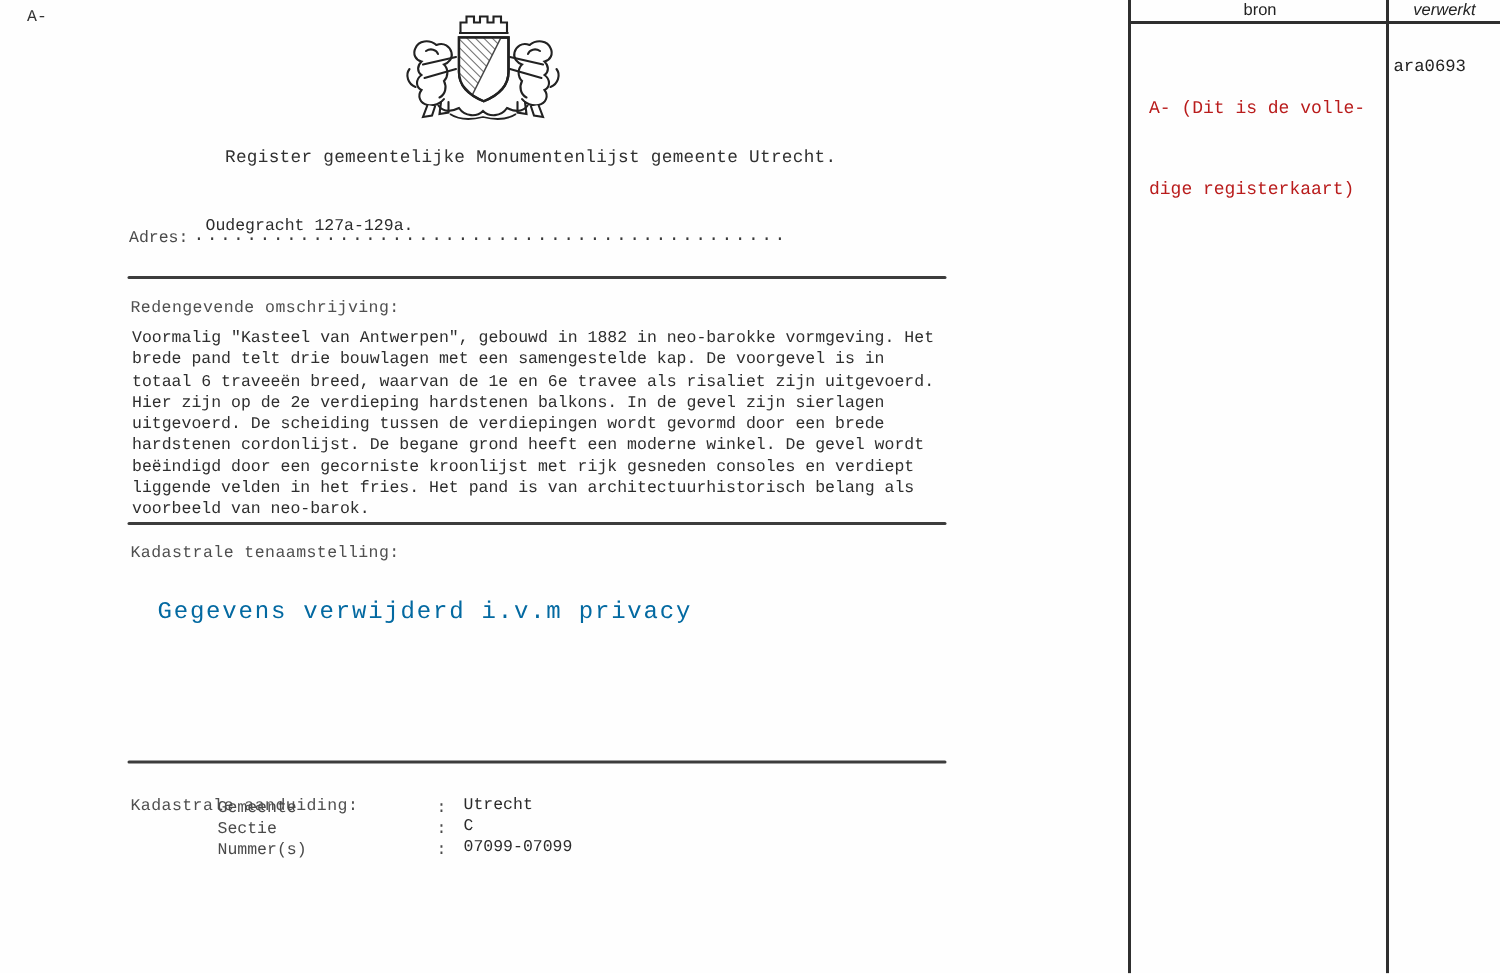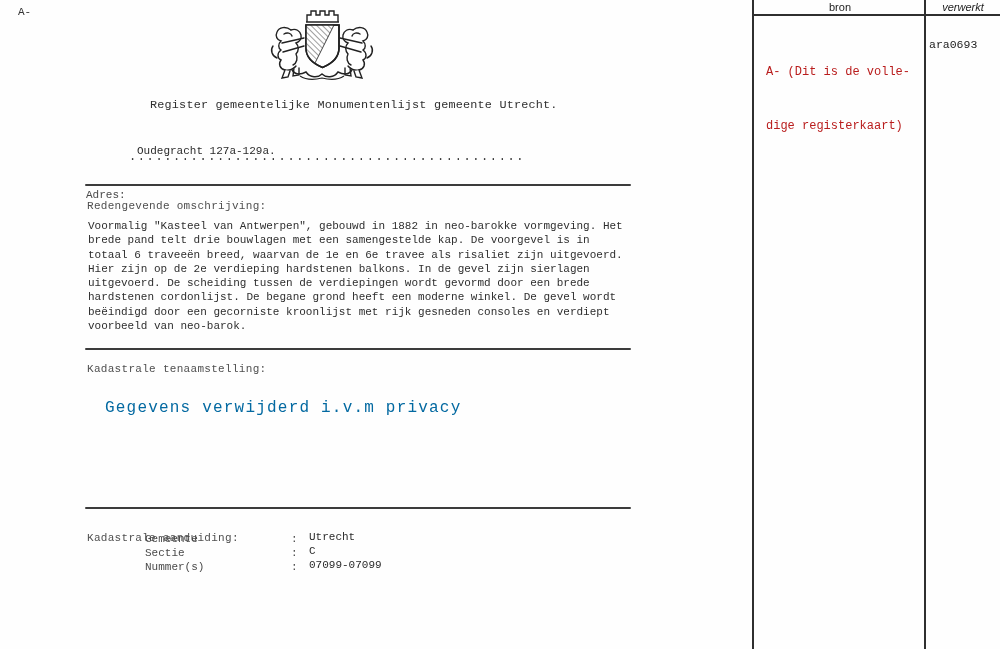--- a/index.html
+++ b/index.html
@@ -11,21 +11,21 @@
     background: #fefefe;
     font-family: "Liberation Mono", "DejaVu Sans Mono", monospace;
     color: #2d2d2d;
     overflow: hidden;
   }
   .abs { position: absolute; }
   .sans { font-family: "Liberation Sans", "DejaVu Sans", sans-serif; }
   .corner-mark { left: 18px; top: 6px; font-size: 11px; color: #333; }
   .emblem { left: 266px; top: 8px; width: 112px; height: 76px; }
   .doc-title { left: 150px; top: 98px; font-size: 11.8px; color: #303030; letter-spacing: 0.2px; }
-  .adres-label { left: 86px; top: 153px; font-size: 11px; color: #4a4a4a; margin-top: 36px; }
+  .adres-label { left: 86px; top: 153px; font-size: 11px; color: #4a4a4a; }
   .adres-value { left: 137px; top: 145px; font-size: 11px; color: #2b2b2b; }
   .adres-dots { left: 129px; top: 150px; font-size: 12px; color: #3a3a3a; letter-spacing: 1.6px; }
   .hrule { left: 85px; width: 546px; height: 2px; background: #3c3c3c; border-radius: 1px; }
   .rule-1 { top: 184px; }
   .rule-2 { top: 348px; }
   .rule-3 { top: 507px; }
   .section-label { font-size: 11px; color: #4f4f4f; letter-spacing: 0.3px; }
   .redengevend-label { left: 87px; top: 200px; }
   .description { left: 88px; top: 219px; width: 556px; font-size: 11px; line-height: 14.3px; color: #2e2e2e; }
   .description div { white-space: pre; }
@@ -107,20 +107,21 @@
 
   <div class="abs section-label redengevend-label">Redengevende omschrijving:</div>
   <div class="abs description">
     <div>Voormalig "Kasteel van Antwerpen", gebouwd in 1882 in neo-barokke vormgeving. Het</div>
     <div>brede pand telt drie bouwlagen met een samengestelde kap. De voorgevel is in</div>
     <div>totaal 6 traveeën breed, waarvan de 1e en 6e travee als risaliet zijn uitgevoerd.</div>
     <div>Hier zijn op de 2e verdieping hardstenen balkons. In de gevel zijn sierlagen</div>
     <div>uitgevoerd. De scheiding tussen de verdiepingen wordt gevormd door een brede</div>
     <div>hardstenen cordonlijst. De begane grond heeft een moderne winkel. De gevel wordt</div>
     <div>beëindigd door een gecorniste kroonlijst met rijk gesneden consoles en verdiept</div>
+    <div>liggende velden in het fries. Het pand is van architectuurhistorisch belang als</div>
     <div>voorbeeld van neo-barok.</div>
   </div>
 
   <div class="abs hrule rule-2"></div>
 
   <div class="abs section-label tenaamstelling-label">Kadastrale tenaamstelling:</div>
   <div class="abs privacy-text">Gegevens verwijderd i.v.m privacy</div>
 
   <div class="abs hrule rule-3"></div>
 

